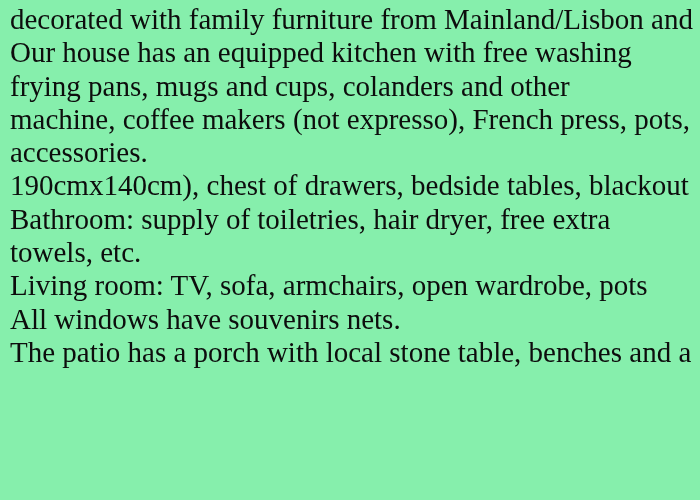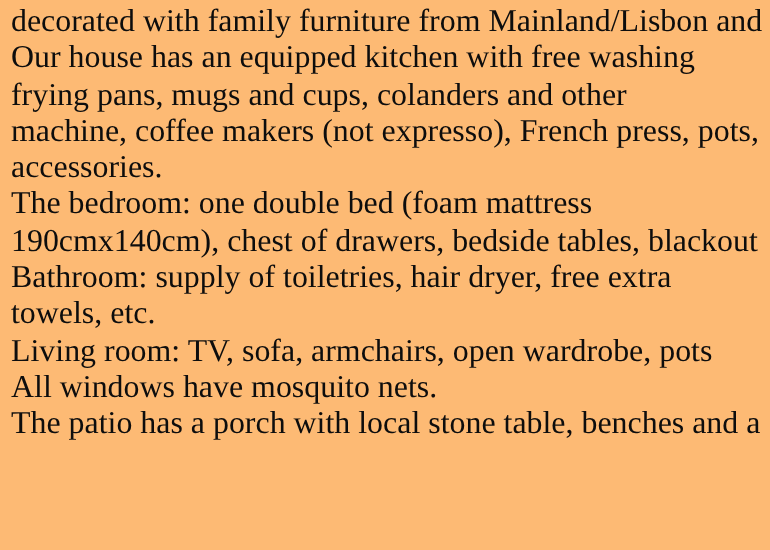--- a/index.html
+++ b/index.html
@@ -5,21 +5,21 @@
   html, body {
     margin: 0;
     padding: 0;
     background: #ffffff;
   }
   .page {
     position: relative;
     width: 700px;
     height: 500px;
     overflow: hidden;
-    background: #fdba74;
+    background: #86efac;
     box-sizing: border-box;
     padding: 3px 6px 0 10px;
   }
   .text-block {
     font-family: "Liberation Serif", "DejaVu Serif", serif;
     font-size: 29px;
     line-height: 33.3px;
     font-weight: 400;
     color: #0d0d0d;
     letter-spacing: 0px;
@@ -31,21 +31,20 @@
 </head>
 <body>
 
 <div class="page">
   <div class="text-block">
     <div class="text-line">decorated with family furniture from Mainland/Lisbon and</div>
     <div class="text-line">Our house has an equipped kitchen with free washing</div>
     <div class="text-line">frying pans, mugs and cups, colanders and other</div>
     <div class="text-line">machine, coffee makers (not expresso), French press, pots,</div>
     <div class="text-line">accessories.</div>
-    <div class="text-line">The bedroom: one double bed (foam mattress</div>
     <div class="text-line">190cmx140cm), chest of drawers, bedside tables, blackout</div>
     <div class="text-line">Bathroom: supply of toiletries, hair dryer, free extra</div>
     <div class="text-line">towels, etc.</div>
     <div class="text-line">Living room: TV, sofa, armchairs, open wardrobe, pots</div>
-    <div class="text-line">All windows have mosquito nets.</div>
+    <div class="text-line">All windows have souvenirs nets.</div>
     <div class="text-line">The patio has a porch with local stone table, benches and a</div>
   </div>
 </div>
 
 </body></html>

